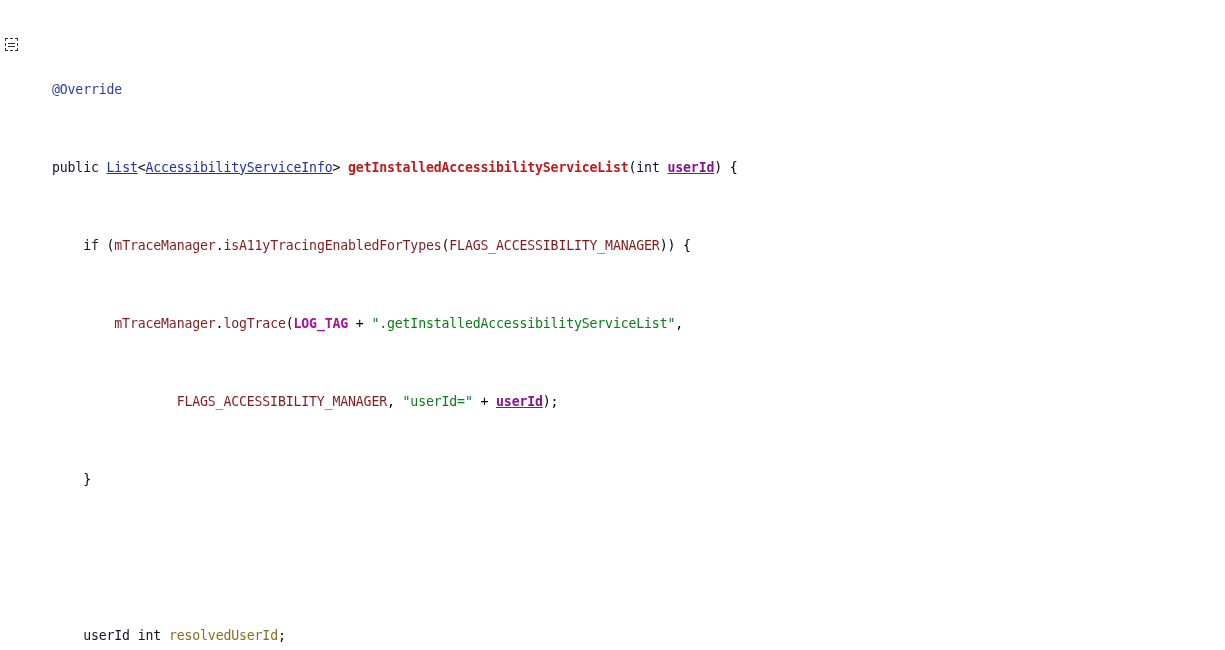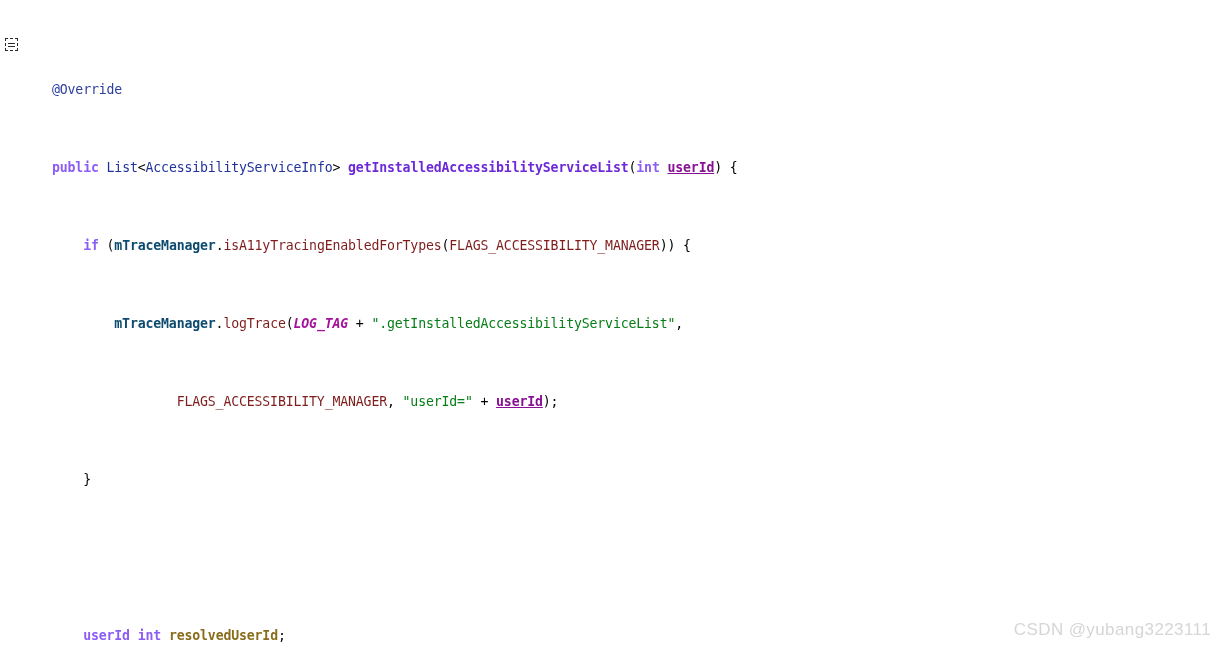--- a/index.html
+++ b/index.html
@@ -67,29 +67,29 @@
     white-space: pre;
     color: #000000;
     letter-spacing: -0.15px;
   }
   .ln {
     height: 19.5px;
     white-space: pre;
   }
 
   
-  .kw      { color: #8b5cf6; font-weight: bold; }      
+  .kw      { color: #0f172a; font-weight: normal; }      
   .plain   { color: #000000; }                          
-  .type    { color: #20329b; }                          
+  .type    { color: #20329b; text-decoration: underline; }                          
   .ident   { color: #7f1d1d; }
   .anno    { color: #2b3ea0; }                          
-  .method  { color: #6d28d9; font-weight: bold; }       
-  .field   { color: #0c4a6e; font-weight: bold; }       
-  .static  { color: #a4129b; font-weight: bold; font-style: italic; }       
-  .local   { color: #8a6d1b; font-weight: bold; }       
+  .method  { color: #b91c1c; font-weight: bold; }       
+  .field   { color: #7f1d1d; font-weight: normal; }       
+  .static  { color: #a4129b; font-weight: bold; }       
+  .local   { color: #8a6d1b; font-weight: normal; }       
   .param   { color: #871094; font-weight: bold; text-decoration: underline; }       
   .str     { color: #067d17; }
 
   
   #watermark {
     position: absolute;
     right: 14px;
     bottom: 10px;
     font-family: "Liberation Sans", sans-serif;
     font-size: 17px;
@@ -172,15 +172,14 @@
     
 
     
 
     
 
     
 
   </div>
 
-  <div id="watermark">CSDN @yubang3223111</div>
 
 </div>
 
 </body></html>

